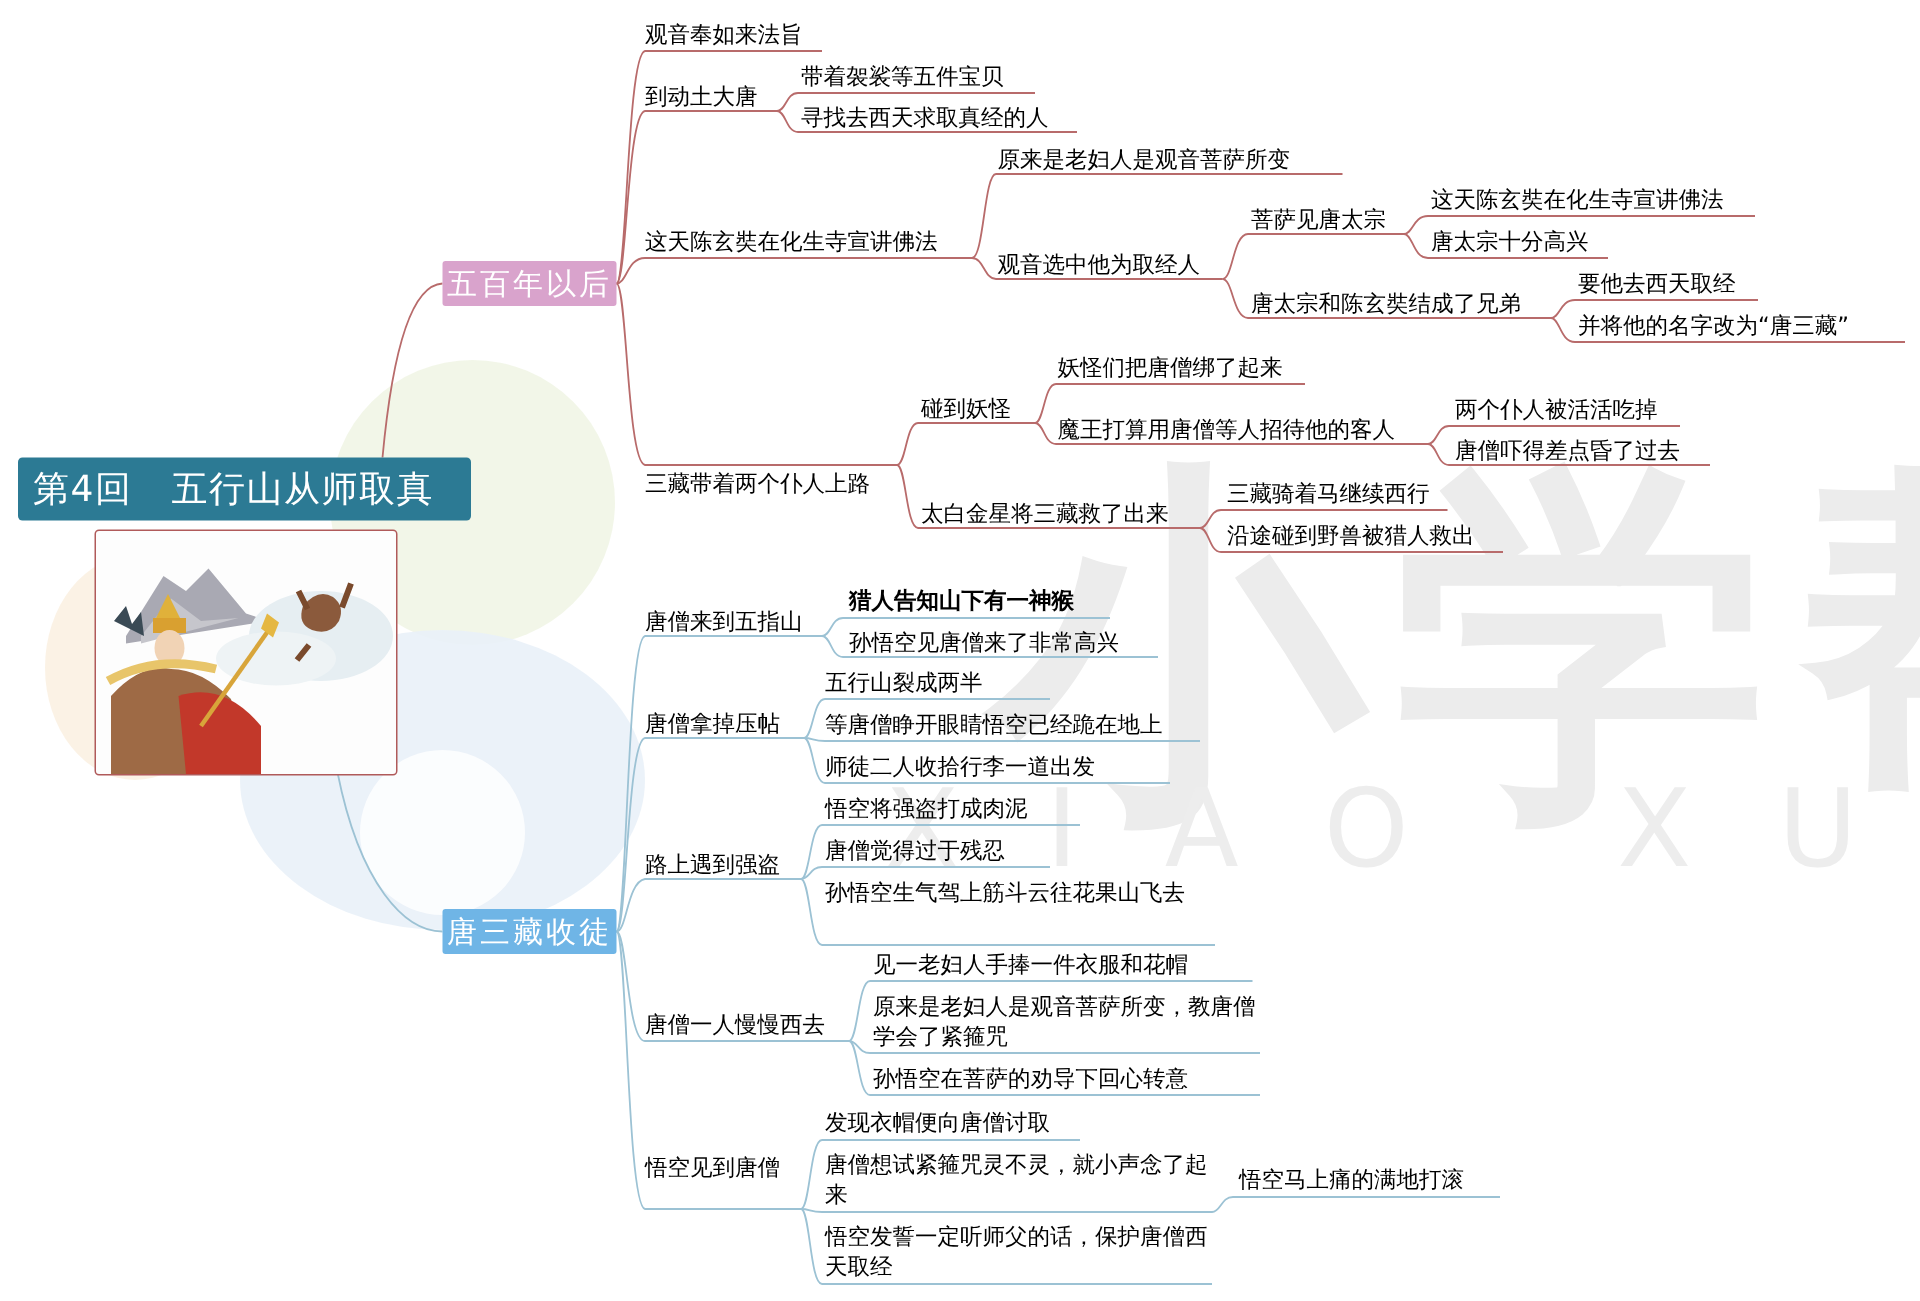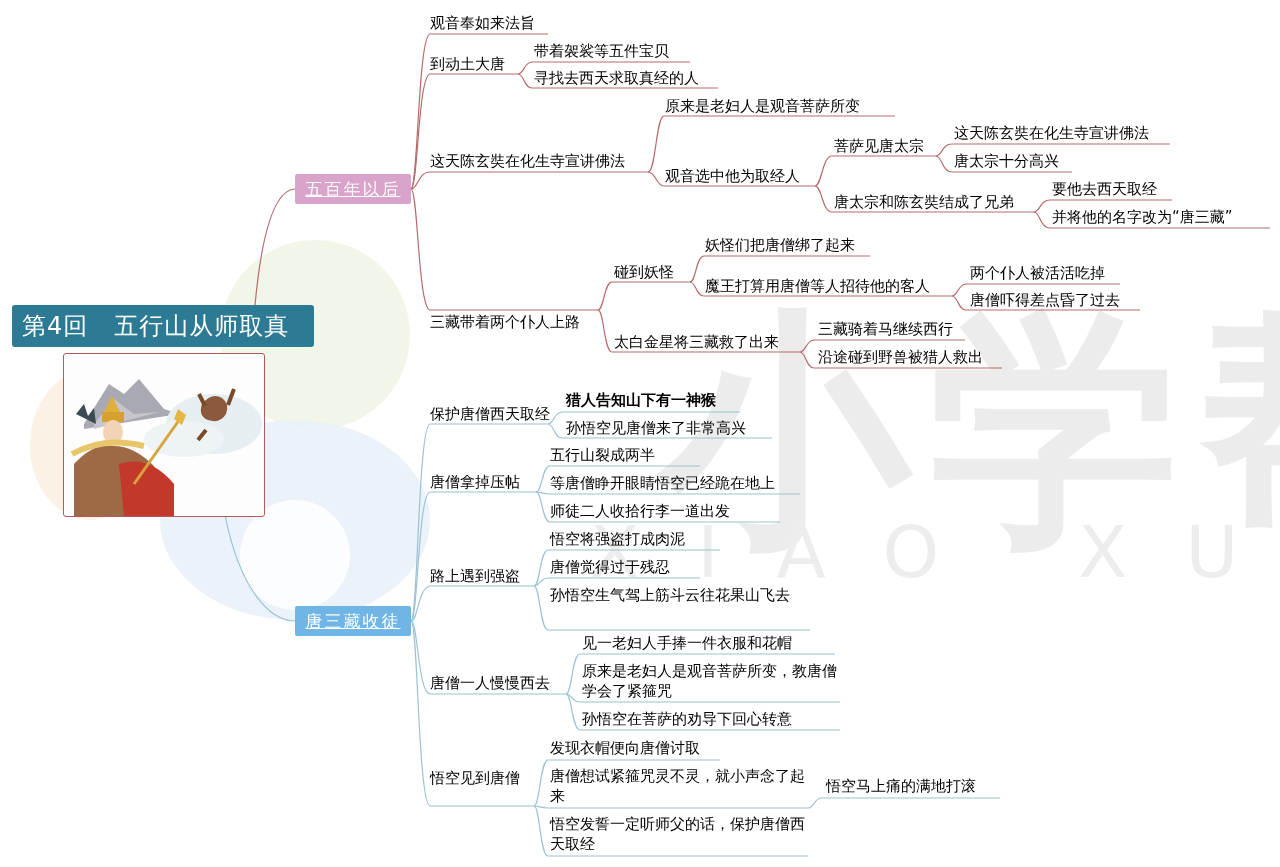--- a/index.html
+++ b/index.html
@@ -32,22 +32,22 @@
     font-size: 24px; line-height: 42px; padding-left: 10px; box-sizing: border-box;
     letter-spacing: 1px;
   }
   .topic .gap { display: inline-block; width: 26px; }
   .illus {
     position: absolute; left: 63px; top: 353px; width: 200px; height: 162px;
     border: 1px solid #b05a5a; border-radius: 3px; background: #fdfdfd;
     overflow: hidden;
   }
   .branch-label {
-    position: absolute; color: #fff; font-size: 17px; text-align: center;
-    border-radius: 2px; letter-spacing: 2px; text-decoration: underline;
+    position: absolute; color: #fff; font-size: 20px; text-align: center;
+    border-radius: 2px; letter-spacing: 2px;
   }
   .b1 { left: 295px; top: 174px; width: 116px; height: 30px; line-height: 30px; background: #d9a3cc; }
   .b2 { left: 295px; top: 606px; width: 116px; height: 30px; line-height: 30px; background: #6fb5e6; }
 </style>
 </head>
 <body>
 
 <div class="wm" style="left:0;top:0;width:1280px;height:867px;">
   <div class="wm-circle" style="left:220px;top:240px;width:190px;height:190px;background:#f1f5e6;opacity:.9;"></div>
   <div class="wm-circle" style="left:30px;top:370px;width:120px;height:150px;background:#fbf1e2;opacity:.9;"></div>
@@ -159,21 +159,21 @@
 <div class="node" style="left:430px;top:290px;margin-top:22px;">三藏带着两个仆人上路</div>
 <div class="node" style="left:614px;top:262px;">碰到妖怪</div>
 <div class="node" style="left:705px;top:235px;">妖怪们把唐僧绑了起来</div>
 <div class="node" style="left:705px;top:276px;">魔王打算用唐僧等人招待他的客人</div>
 <div class="node" style="left:970px;top:263px;">两个仆人被活活吃掉</div>
 <div class="node" style="left:970px;top:290px;">唐僧吓得差点昏了过去</div>
 <div class="node" style="left:614px;top:332px;">太白金星将三藏救了出来</div>
 <div class="node" style="left:818px;top:319px;">三藏骑着马继续西行</div>
 <div class="node" style="left:818px;top:347px;">沿途碰到野兽被猎人救出</div>
 
-<div class="node" style="left:430px;top:404px;">保护唐僧西天取经</div>
+<div class="node" style="left:430px;top:404px;">唐僧来到五指山</div>
 <div class="node" style="left:566px;top:390px;font-weight:bold;">猎人告知山下有一神猴</div>
 <div class="node" style="left:566px;top:418px;">孙悟空见唐僧来了非常高兴</div>
 
 <div class="node" style="left:430px;top:472px;">唐僧拿掉压帖</div>
 <div class="node" style="left:550px;top:445px;">五行山裂成两半</div>
 <div class="node" style="left:550px;top:473px;">等唐僧睁开眼睛悟空已经跪在地上</div>
 <div class="node" style="left:550px;top:501px;">师徒二人收拾行李一道出发</div>
 
 <div class="node" style="left:430px;top:566px;">路上遇到强盗</div>
 <div class="node" style="left:550px;top:529px;">悟空将强盗打成肉泥</div>

